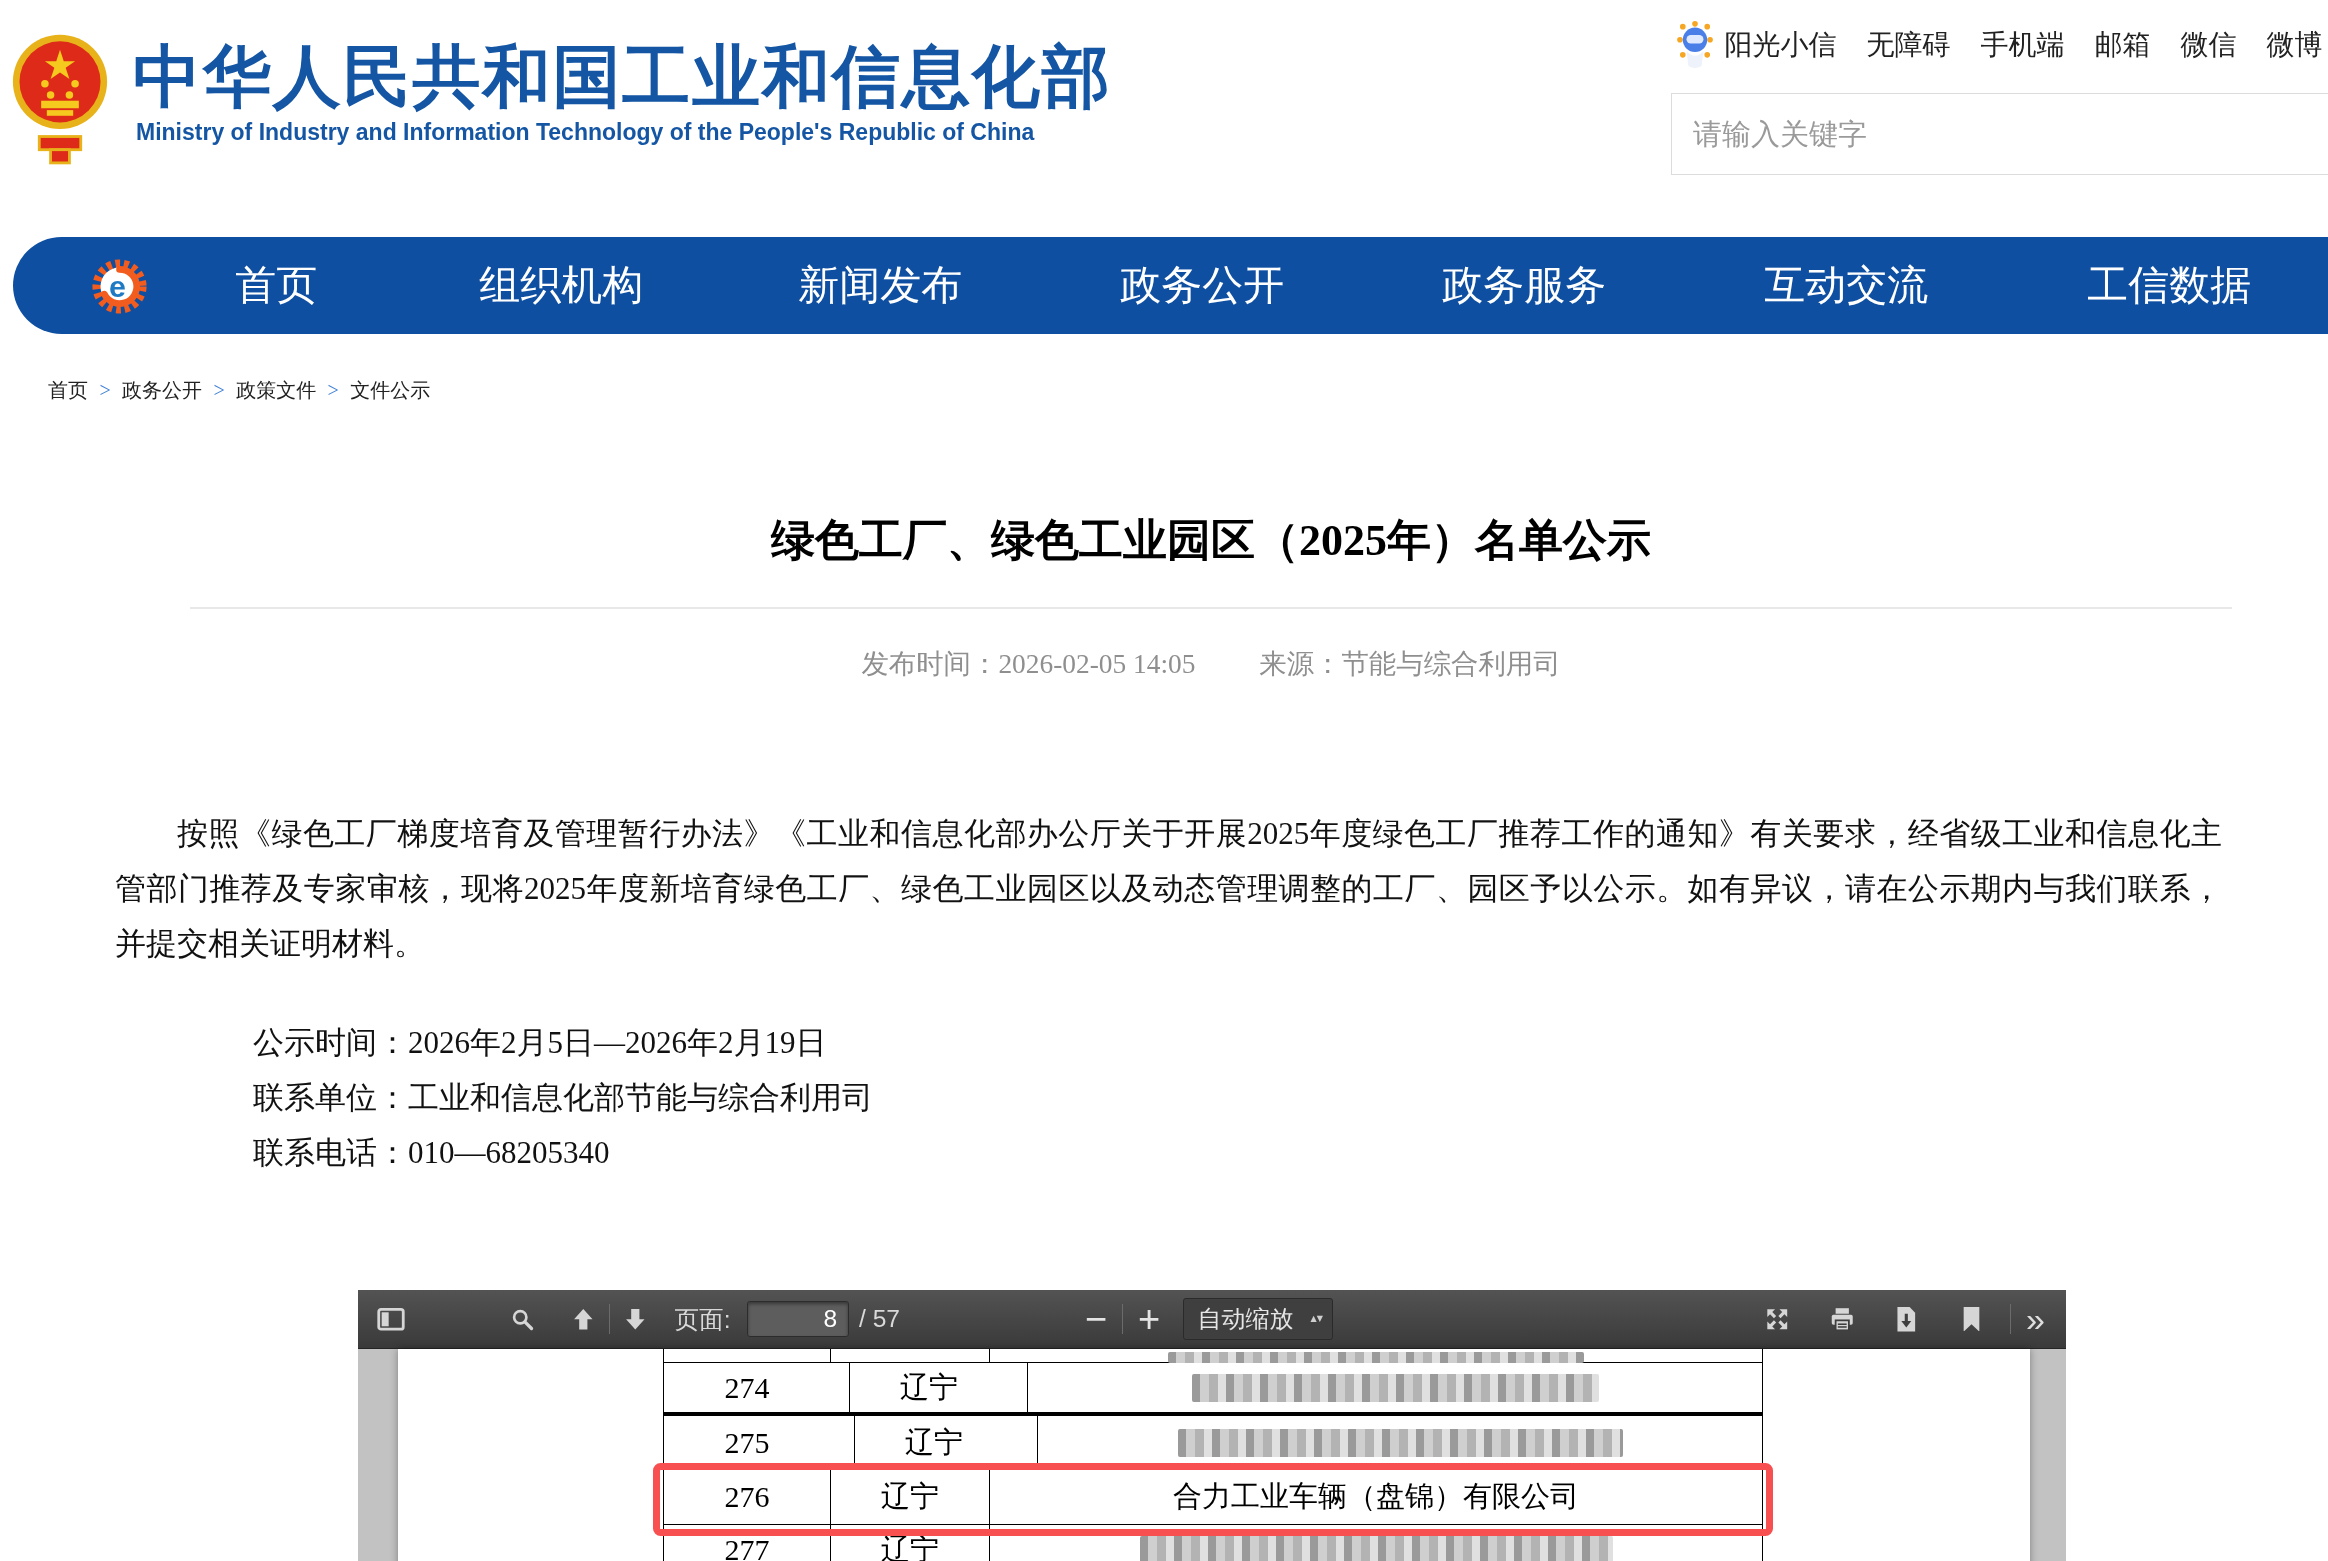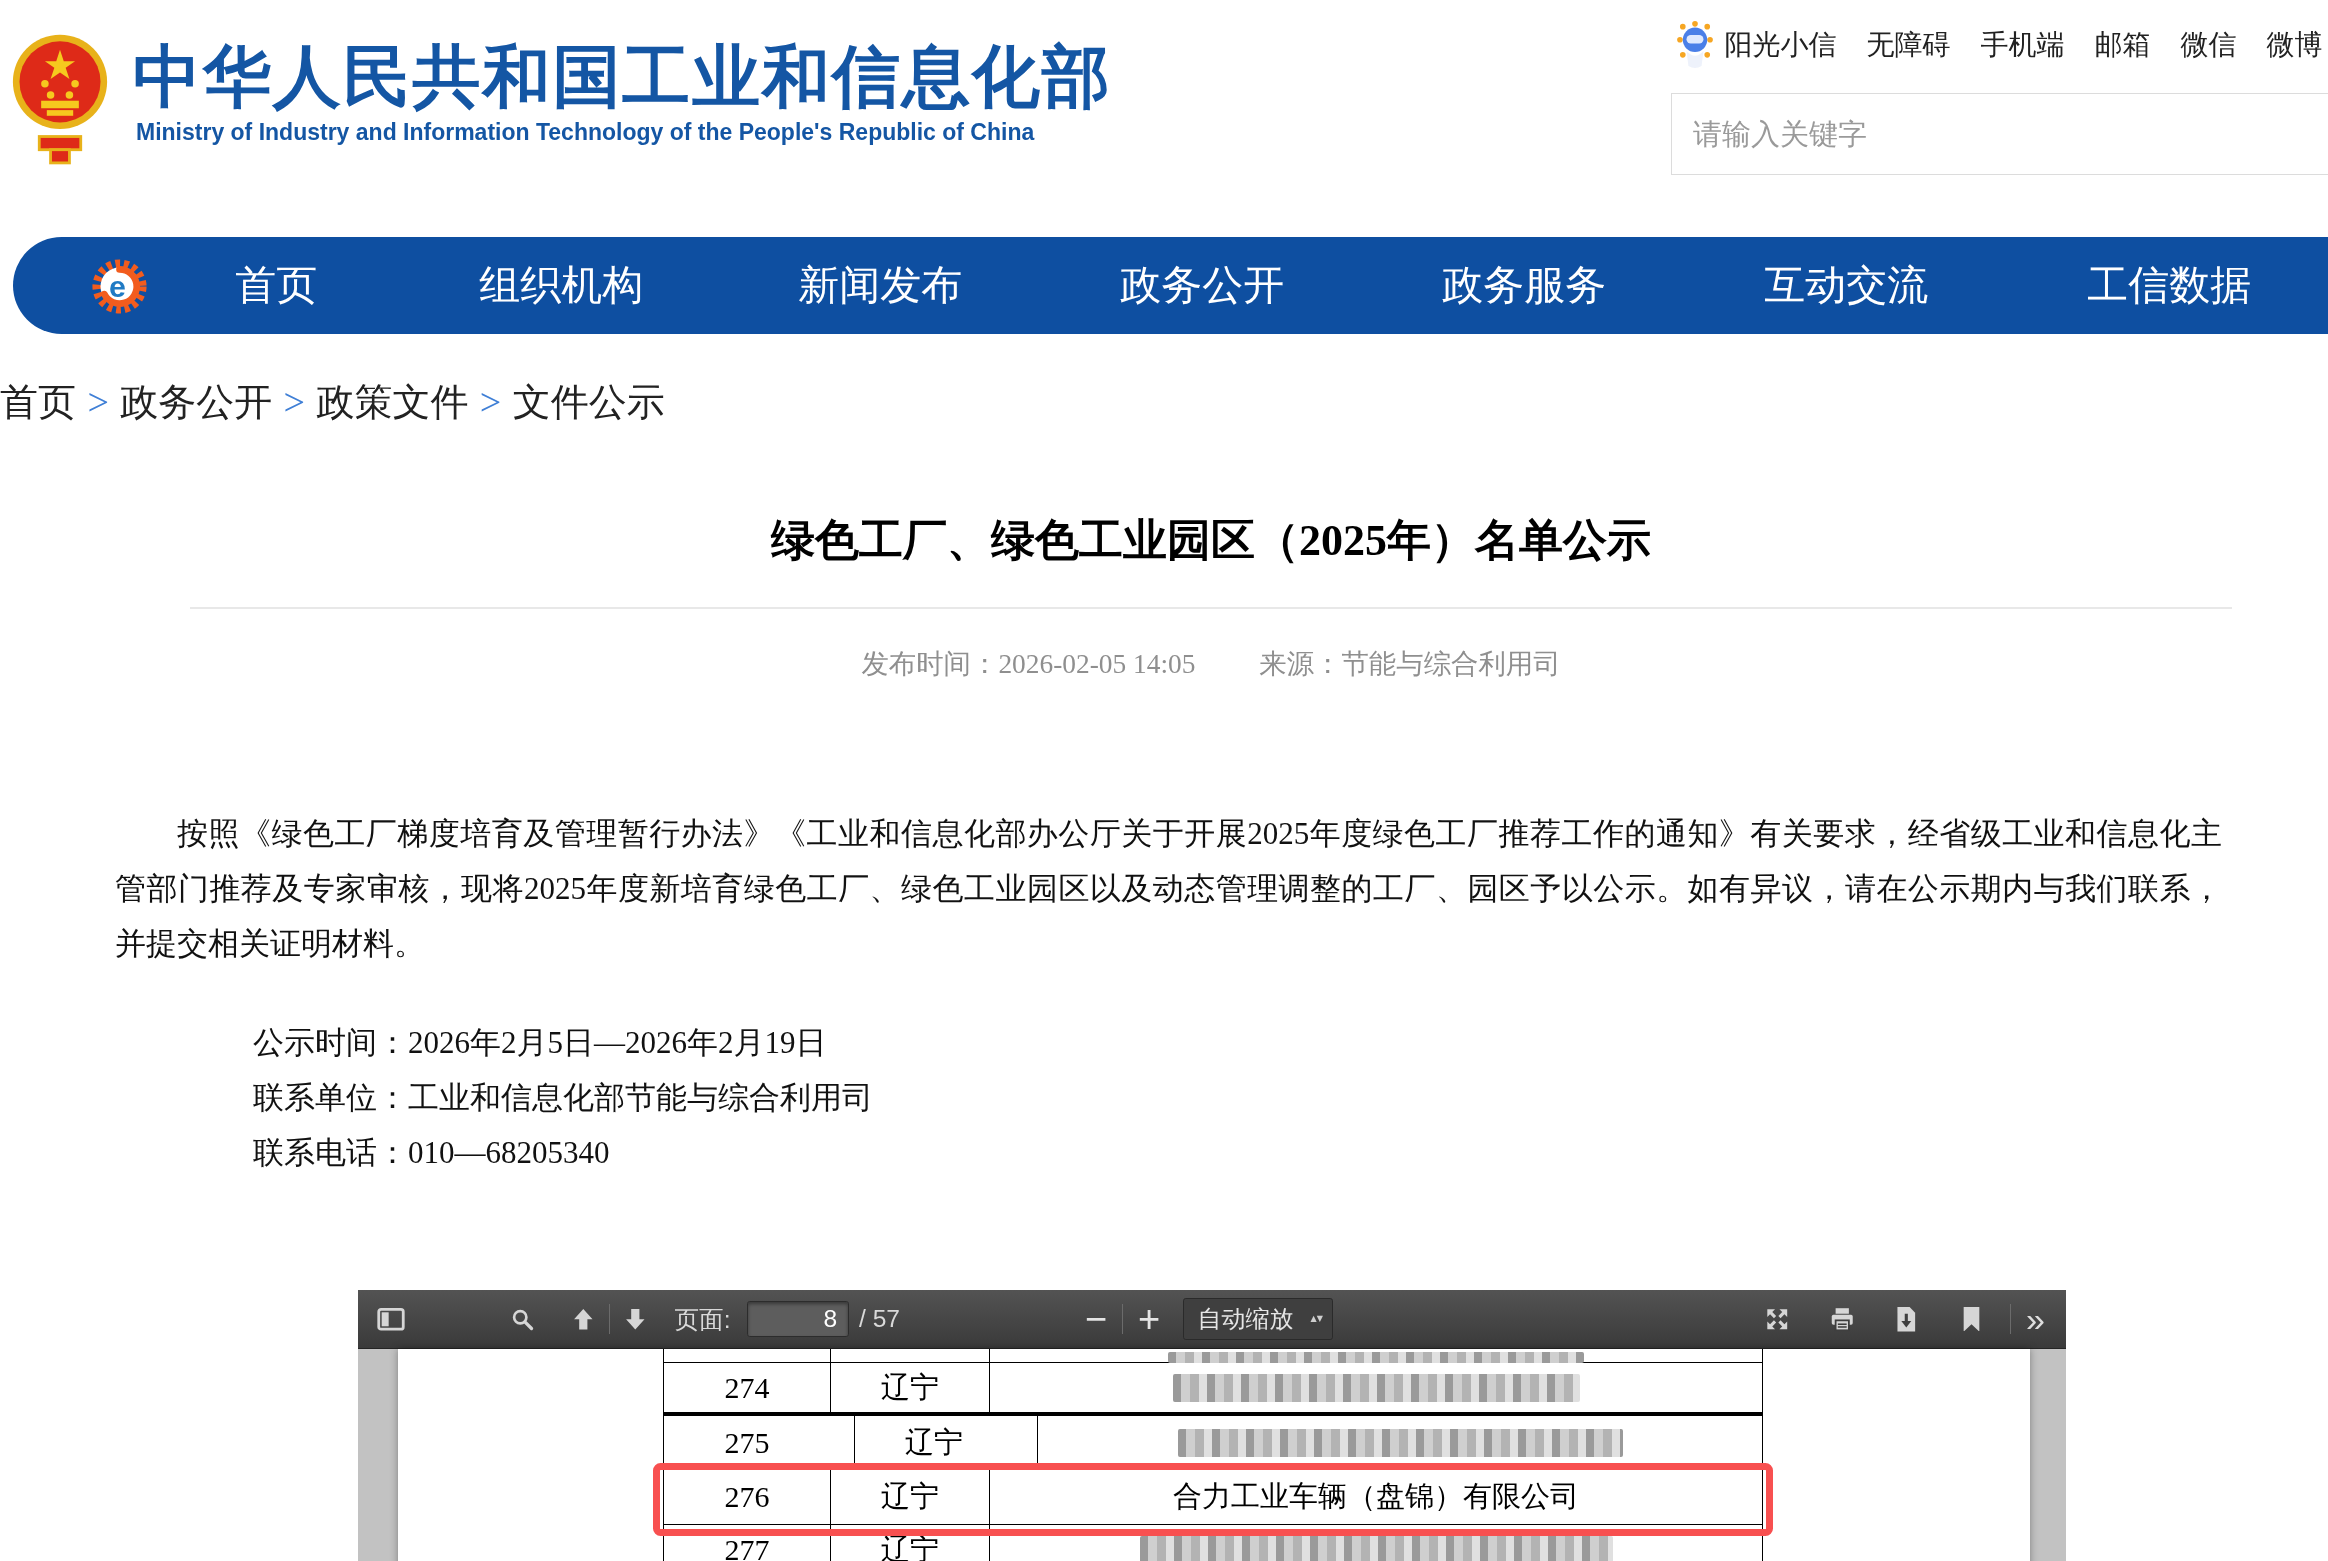--- a/index.html
+++ b/index.html
@@ -18,21 +18,21 @@
              box-sizing:border-box;font-size:29px;color:#444;padding:0 0 0 21px;outline:none;background:#fff;
              font-family:"Liberation Serif","DejaVu Serif",serif;}
   .searchbox::placeholder{color:#9a9a9a;}
   
   .navbar{position:absolute;left:13.2px;top:237px;width:2337px;height:97px;background:#0e4fa1;
           border-radius:49px 0 0 49px;}
   .nav-logo{position:absolute;left:78px;top:21px;width:57px;height:57px;}
   .nav-item{position:absolute;top:0;height:97px;line-height:97px;color:#fff;font-size:41px;
             white-space:nowrap;cursor:pointer;}
   
-  .breadcrumb{position:absolute;left:0;top:377px;font-size:38px;color:#222;}
+  .breadcrumb{position:absolute;left:0;top:377px;font-size:20px;color:#222;padding-left:48px;}
   .breadcrumb .crumb{cursor:pointer;}
   .breadcrumb .sep{color:#3f7fd6;margin:0 11.4px;}
   
   .art-title{position:absolute;left:189px;top:511px;width:2044px;text-align:center;font-size:44px;
              font-weight:bold;color:#000;}
   .art-divider{position:absolute;left:190px;top:607px;width:2042px;height:1.9px;background:#e8e8e8;}
   .art-meta{position:absolute;left:189px;top:646px;width:2044px;text-align:center;font-size:27.4px;color:#8f8f8f;}
   .art-meta .meta-src{margin-left:57px;}
   .art-body{position:absolute;left:115px;top:806px;width:2107px;font-size:31px;line-height:55px;
             color:#111;text-align:justify;text-indent:2em;}
@@ -228,21 +228,21 @@
       <div class="pdf-page">
         <div class="ptable">
 
           <div class="remnant">
             <div class="pcell c-no"></div>
             <div class="pcell c-prov"></div>
             <div class="pcell c-comp">
                 <div class="mosaic small" style="width:416px;margin-top:3.8px;"></div>
               </div>
           </div>
-          <div class="prow thickb" style="height:49px;border-top:1.9px solid #000;">
+          <div class="prow thickb" style="height:49px;border-top:1.9px solid #000;gap:19px;">
             <div class="pcell c-no">274</div>
             <div class="pcell c-prov">辽宁</div>
             <div class="pcell c-comp">
                 <div class="mosaic" style="width:407px;"></div>
               </div>
           </div>
           <div class="prow" style="height:53px;gap:24px;">
             <div class="pcell c-no">275</div>
             <div class="pcell c-prov">辽宁</div>
             <div class="pcell c-comp">

